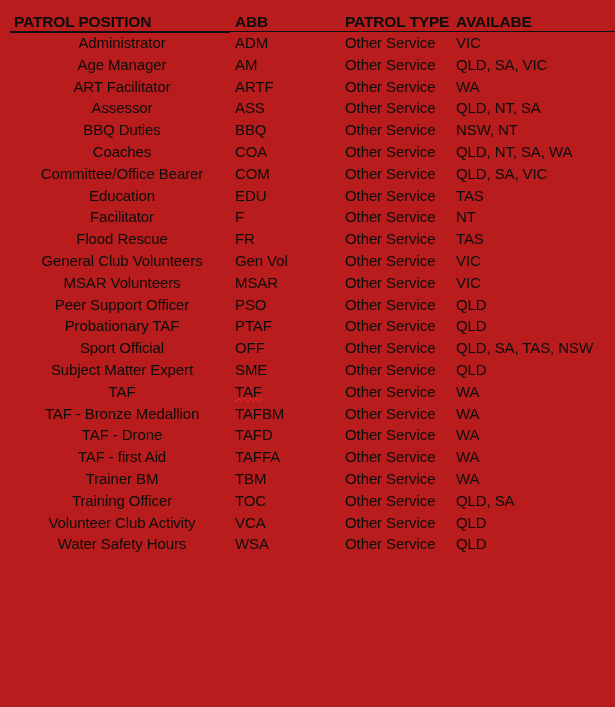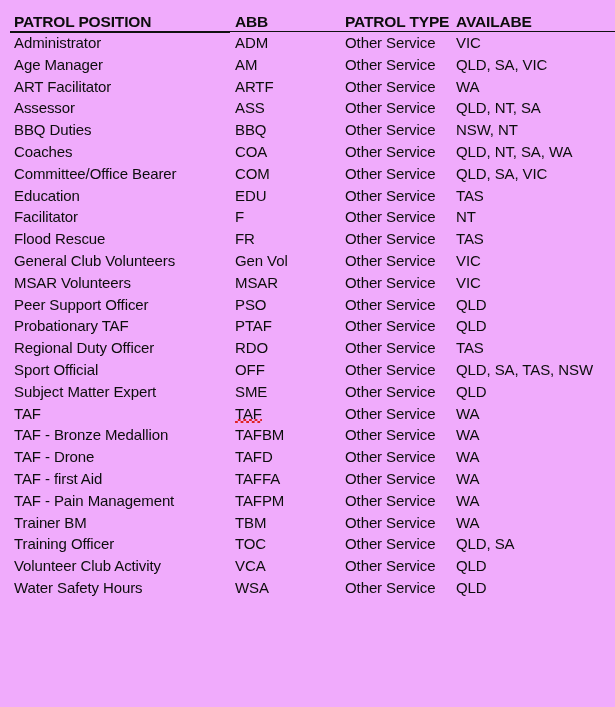--- a/index.html
+++ b/index.html
@@ -13,21 +13,21 @@
     overflow: hidden;
     font-family: "Liberation Sans", sans-serif;
     color: #0d0d0d;
     -webkit-font-smoothing: antialiased;
   }
 
   #doc {
     position: relative;
     width: 615px;
     height: 707px;
-    background: #f0abfc;
+    background: #b91c1c;
   }
 
   table.patrol-table {
     position: absolute;
     left: 0;
     top: 0;
     width: 615px;
     border-collapse: collapse;
     table-layout: fixed;
   }
@@ -77,21 +77,21 @@
     background: #111111;
   }
 
   
   tbody tr.data-row td {
     height: 21.8px;
     font-size: 15px;
     line-height: 21.8px;
     letter-spacing: -0.1px;
   }
-  tbody tr.data-row td.cell-position { padding-left: 14px; }
+  tbody tr.data-row td.cell-position { padding-left: 14px; text-align: center; }
   tbody tr.data-row td.cell-abb      { padding-left: 5px; }
   tbody tr.data-row td.cell-type     { padding-left: 6px; }
   tbody tr.data-row td.cell-avail    { padding-left: 6px; }
 
   
   .spellcheck {
     display: inline-block;
     position: relative;
   }
   .spellcheck::after {
@@ -206,26 +206,20 @@
           <td class="cell-type">Other Service</td>
           <td class="cell-avail">QLD</td>
         </tr>
         <tr class="data-row">
           <td class="cell-position">Probationary TAF</td>
           <td class="cell-abb">PTAF</td>
           <td class="cell-type">Other Service</td>
           <td class="cell-avail">QLD</td>
         </tr>
         <tr class="data-row">
-          <td class="cell-position">Regional Duty Officer</td>
-          <td class="cell-abb">RDO</td>
-          <td class="cell-type">Other Service</td>
-          <td class="cell-avail">TAS</td>
-        </tr>
-        <tr class="data-row">
           <td class="cell-position">Sport Official</td>
           <td class="cell-abb">OFF</td>
           <td class="cell-type">Other Service</td>
           <td class="cell-avail">QLD, SA, TAS, NSW</td>
         </tr>
         <tr class="data-row">
           <td class="cell-position">Subject Matter Expert</td>
           <td class="cell-abb">SME</td>
           <td class="cell-type">Other Service</td>
           <td class="cell-avail">QLD</td>
@@ -244,26 +238,20 @@
         </tr>
         <tr class="data-row">
           <td class="cell-position">TAF - Drone</td>
           <td class="cell-abb">TAFD</td>
           <td class="cell-type">Other Service</td>
           <td class="cell-avail">WA</td>
         </tr>
         <tr class="data-row">
           <td class="cell-position">TAF - first Aid</td>
           <td class="cell-abb">TAFFA</td>
-          <td class="cell-type">Other Service</td>
-          <td class="cell-avail">WA</td>
-        </tr>
-        <tr class="data-row">
-          <td class="cell-position">TAF - Pain Management</td>
-          <td class="cell-abb">TAFPM</td>
           <td class="cell-type">Other Service</td>
           <td class="cell-avail">WA</td>
         </tr>
         <tr class="data-row">
           <td class="cell-position">Trainer BM</td>
           <td class="cell-abb">TBM</td>
           <td class="cell-type">Other Service</td>
           <td class="cell-avail">WA</td>
         </tr>
         <tr class="data-row">

